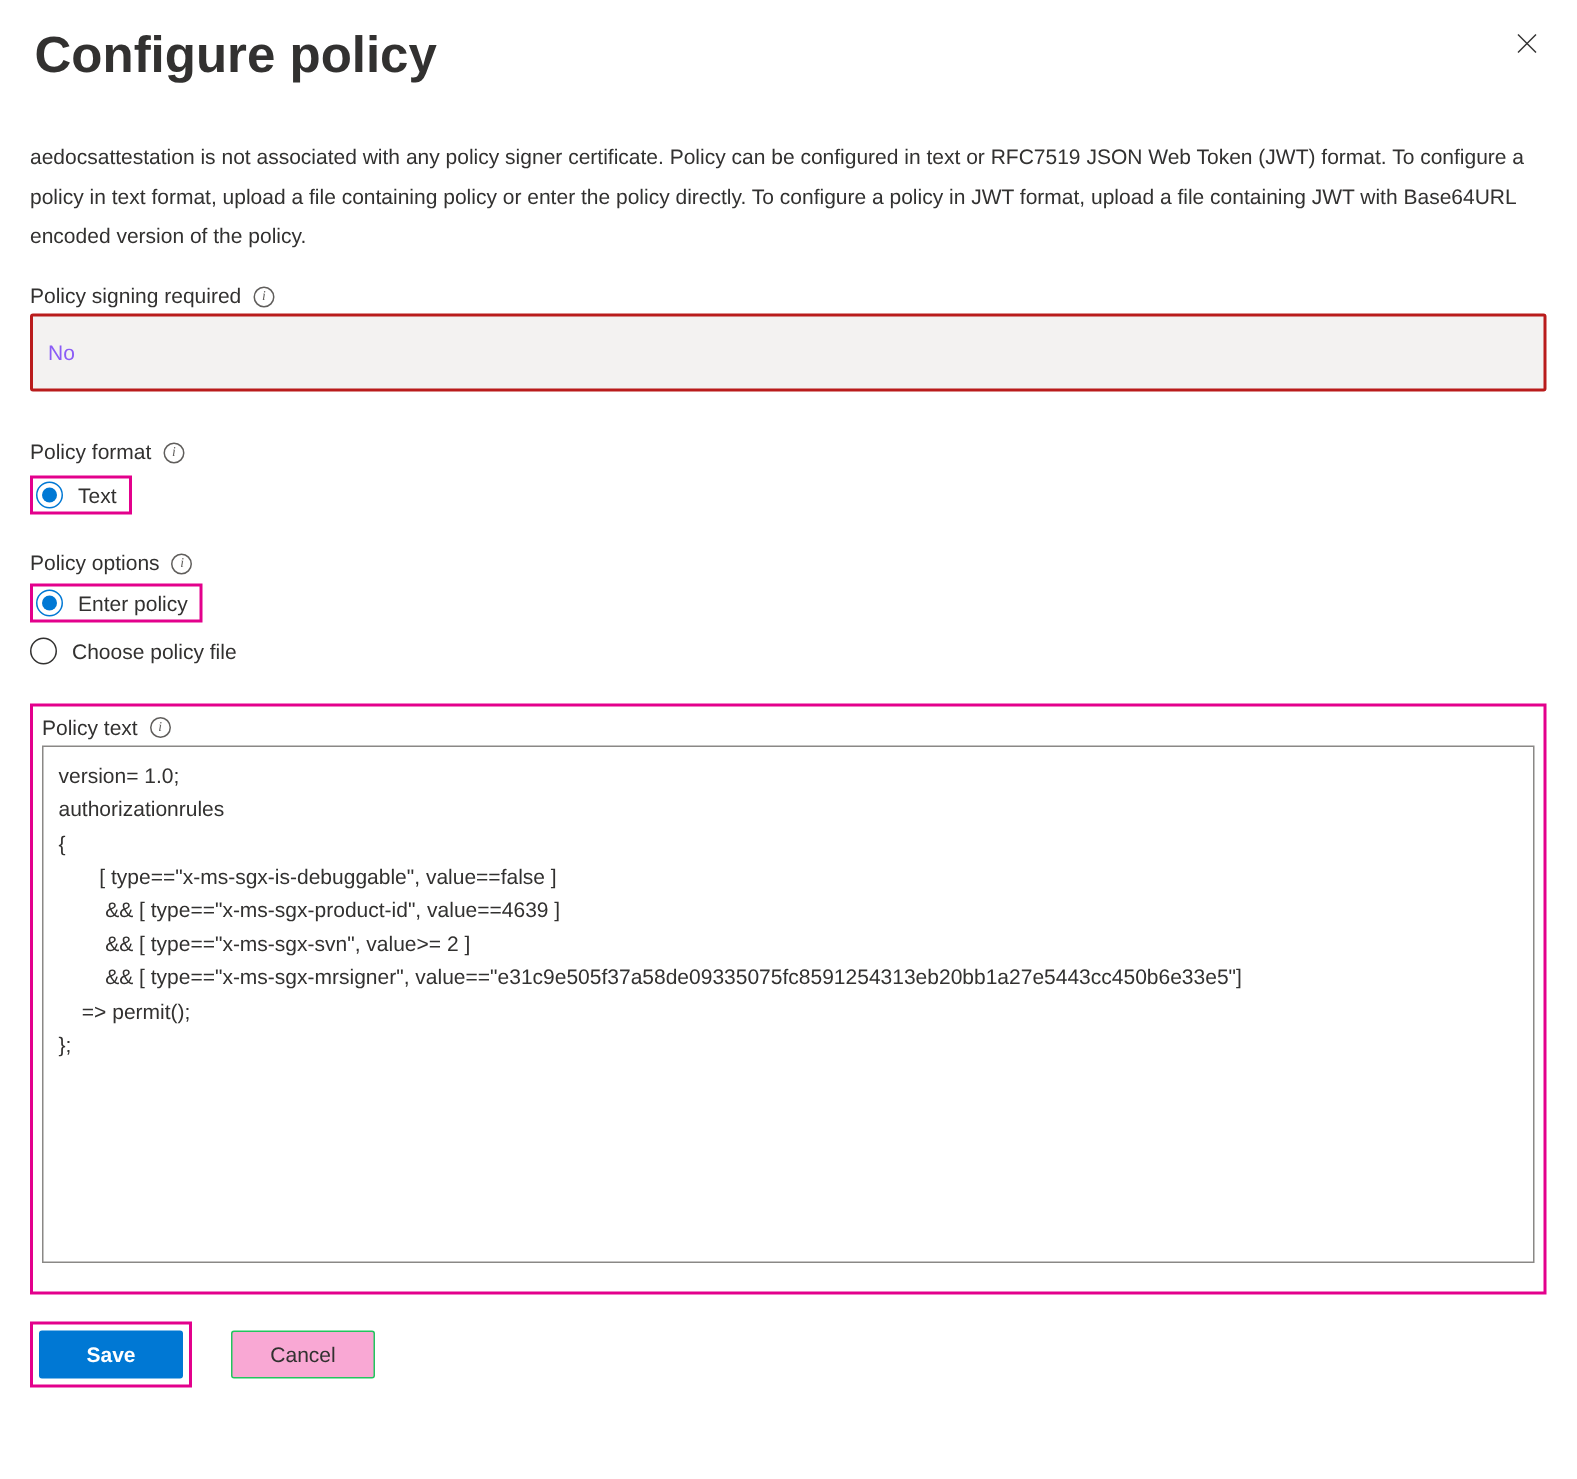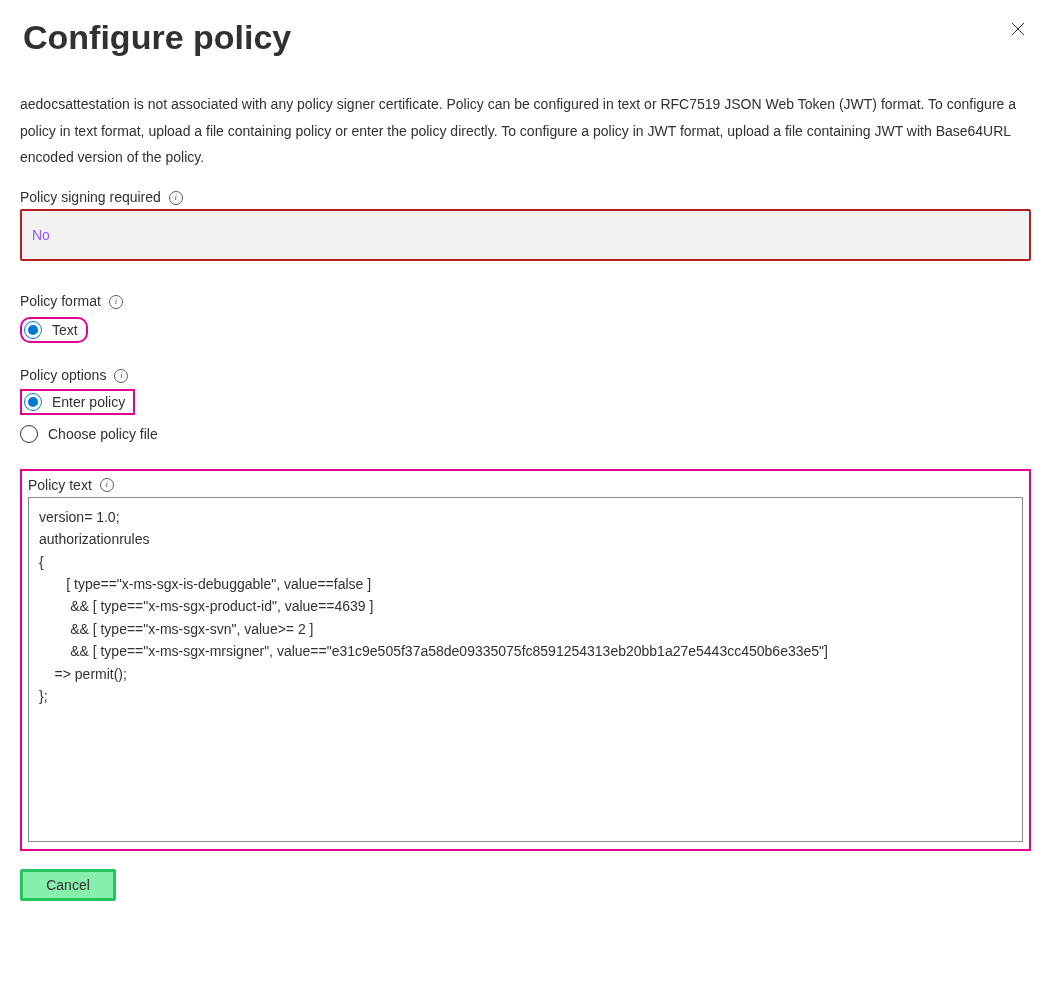--- a/index.html
+++ b/index.html
@@ -109,21 +109,21 @@
   }
   .highlight {
     border: 2px solid #e3008c;
     display: inline-flex;
     align-items: center;
     gap: 10px;
     padding: 2px 8px 2px 2px;
   }
   .highlight-box {
     border: 2px solid #e3008c;
-    padding: 6px 6px 4px 6px;
+    padding: 6px 6px 16px 6px;
     margin-bottom: 18px;
   }
   .textarea-label-row {
     display: flex;
     align-items: center;
     gap: 8px;
     margin-bottom: 4px;
   }
   .policy-textarea {
     width: 100%;
@@ -155,23 +155,24 @@
     cursor: pointer;
     padding: 0 16px;
   }
   .btn-primary {
     background: #0078d4;
     color: #ffffff;
     border: 1px solid #0078d4;
     font-weight: 600;
   }
   .btn-default {
-    background: #86efac;
-    color: #323130;
-    border: 3px solid #22c55e;
+    background: #f9a8d4;
+    color: #323130;
+    border: 1px solid #22c55e;
+    margin-left: 12px;
   }
 </style>
 </head>
 <body>
 
 <div class="header-row">
   <h1 class="title">Configure policy</h1>
   <span class="close-x">
     <svg width="14" height="14" viewBox="0 0 14 14">
         <line x1="1" y1="1" x2="13" y2="13" stroke="#323130" stroke-width="1"></line>
@@ -190,21 +191,21 @@
   <input class="readonly-input" readonly="" value="No" style="">
 </div>
 
 <div class="field-block" style="margin-top:32px;">
   <div class="field-label">
     <span>Policy format</span>
     <span class="info-icon">i</span>
   </div>
 
 
-  <div class="highlight" style="margin-top:4px;border-radius:10px;">
+  <div class="highlight" style="margin-top:4px;">
     <span class="radio-outer checked">
         <span class="radio-inner"></span>
       </span>
     <span class="radio-label">Text</span>
   </div>
 </div>
 
 <div class="field-block" style="margin-top:24px;">
   <div class="field-label">
     <span>Policy options</span>
@@ -234,14 +235,17 @@
 {
        [ type=="x-ms-sgx-is-debuggable", value==false ]
         &amp;&amp; [ type=="x-ms-sgx-product-id", value==4639 ]
         &amp;&amp; [ type=="x-ms-sgx-svn", value&gt;= 2 ]
         &amp;&amp; [ type=="x-ms-sgx-mrsigner", value=="e31c9e505f37a58de09335075fc8591254313eb20bb1a27e5443cc450b6e33e5"]
     =&gt; permit();
 };</textarea>
 </div>
 
 <div class="button-row">
+  <span class="save-wrap">
+    <button class="btn btn-primary">Save</button>
+  </span>
   <button class="btn btn-default">Cancel</button>
 </div>
 
 </body></html>

